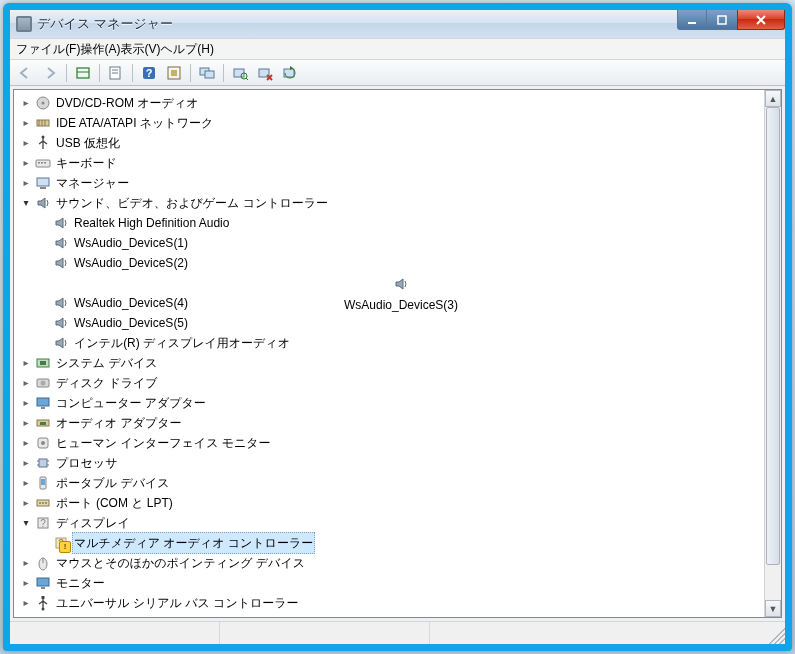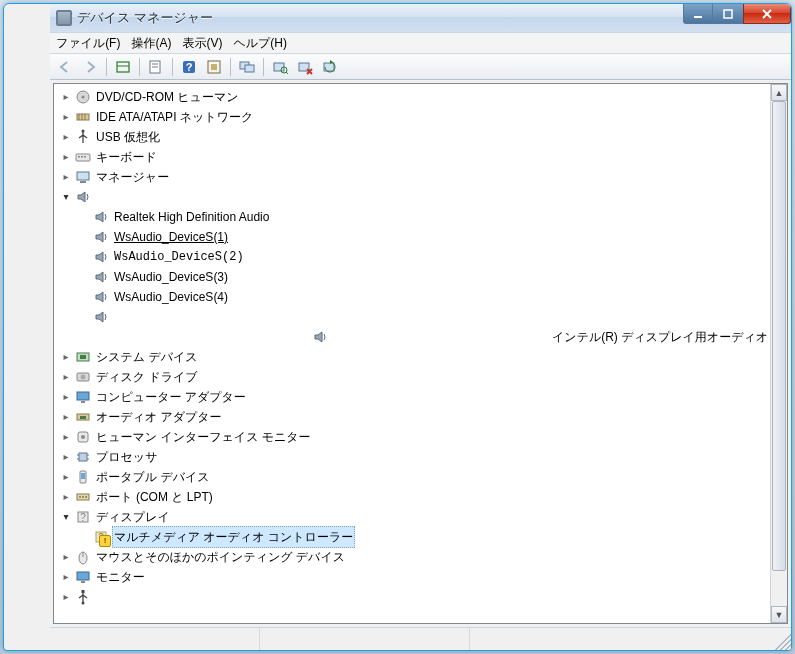--- a/index.html
+++ b/index.html
@@ -8,28 +8,27 @@
     font-size: 12px;
     background: linear-gradient(to bottom, #d7e4f2, #b9cde2);
     width: 795px;
     height: 654px;
     overflow: hidden;
     position: relative;
   }
   .window {
     position: absolute;
     top: 3px; left: 3px; right: 3px; bottom: 3px;
-    border: 1px solid #0ea5e9;
+    border: 7px solid #0ea5e9;
     border-radius: 6px 6px 4px 4px;
     box-shadow: 0 0 6px rgba(0,0,0,0.3);
     display: flex;
     flex-direction: column;
     background: #f0f0f0;
     overflow: hidden;
-    padding-left: 46px;
   }
   .titlebar {
     height: 28px;
     background: linear-gradient(to bottom, #eaf1f9 0%, #d6e3f2 45%, #c3d6eb 46%, #d3e1f0 100%);
     display: flex;
     align-items: center;
     padding: 0 0 0 6px;
     border-top-left-radius: 5px;
     border-top-right-radius: 5px;
   }
@@ -69,21 +68,20 @@
     font-size: 13px;
   }
   .menubar {
     height: 22px;
     background: #f4f4f4;
     border-top: 1px solid #cfd6dd;
     border-bottom: 1px solid #cfd6dd;
     display: flex;
     align-items: center;
     padding: 0 6px;
-    gap: 11px;
   }
   .menubar .menuitem { color: #000; cursor: default; }
   .toolbar {
     height: 26px;
     background: linear-gradient(to bottom,#fcfcfc,#e9edf2);
     border-bottom: 1px solid #b8c2cd;
     display: flex;
     align-items: center;
     padding: 0 4px;
     gap: 3px;
@@ -300,21 +298,21 @@
     <div class="tree-pane">
       <div class="tree" id="tree">
           <div class="node" style="padding-left: 0px;">
             <span class="expander">▸</span>
             <span class="node-icon">
               <svg width="16" height="16">
                 <circle cx="8" cy="8" r="6" fill="#d8d8d8" stroke="#888"></circle>
                 <circle cx="8" cy="8" r="1.5" fill="#888"></circle>
               </svg>
             </span>
-            <span class="node-label">DVD/CD-ROM ヒューマン</span>
+            <span class="node-label">DVD/CD-ROM オーディオ</span>
           </div>
           <div class="node" style="padding-left: 0px;">
             <span class="expander">▸</span>
             <span class="node-icon">
               <svg width="16" height="16">
                 <rect x="2" y="5" width="12" height="6" fill="#d9cba0" stroke="#8a7a4a"></rect>
                 <line x1="4" y1="5" x2="4" y2="11" stroke="#8a7a4a"></line>
                 <line x1="7" y1="5" x2="7" y2="11" stroke="#8a7a4a"></line>
                 <line x1="10" y1="5" x2="10" y2="11" stroke="#8a7a4a"></line>
               </svg>
@@ -354,82 +352,84 @@
             <span class="node-label">マネージャー</span>
           </div>
           <div class="node" style="padding-left: 0px;">
             <span class="expander" style="color: rgb(51, 51, 51);">▾</span>
             <span class="node-icon">
               <svg width="16" height="16">
                 <path d="M3 6 L6 6 L10 3 L10 13 L6 10 L3 10 Z" fill="#9aa7b4" stroke="#5a6a7a"></path>
                 <path d="M12 5 Q14 8 12 11" fill="none" stroke="#5a6a7a"></path>
               </svg>
             </span>
+            <span class="node-label">サウンド、ビデオ、およびゲーム コントローラー</span>
           </div>
           <div class="children">
             <div class="node" style="padding-left: 0px;">
               <span class="expander blank"></span>
               <span class="node-icon">
                 <svg width="16" height="16">
                   <path d="M3 6 L6 6 L10 3 L10 13 L6 10 L3 10 Z" fill="#9aa7b4" stroke="#5a6a7a"></path>
                   <path d="M12 5 Q14 8 12 11" fill="none" stroke="#5a6a7a"></path>
                 </svg>
               </span>
               <span class="node-label">Realtek High Definition Audio</span>
             </div>
-            <div class="node" style="padding-left: 0px; text-decoration: underline;">
+            <div class="node" style="padding-left: 0px;">
               <span class="expander blank"></span>
               <span class="node-icon">
                 <svg width="16" height="16">
                   <path d="M3 6 L6 6 L10 3 L10 13 L6 10 L3 10 Z" fill="#9aa7b4" stroke="#5a6a7a"></path>
                   <path d="M12 5 Q14 8 12 11" fill="none" stroke="#5a6a7a"></path>
                 </svg>
               </span>
               <span class="node-label">WsAudio_DeviceS(1)</span>
             </div>
-            <div class="node" style="padding-left: 0px; font-family: Liberation Mono, monospace;">
+            <div class="node" style="padding-left: 0px;">
               <span class="expander blank"></span>
               <span class="node-icon">
                 <svg width="16" height="16">
                   <path d="M3 6 L6 6 L10 3 L10 13 L6 10 L3 10 Z" fill="#9aa7b4" stroke="#5a6a7a"></path>
                   <path d="M12 5 Q14 8 12 11" fill="none" stroke="#5a6a7a"></path>
                 </svg>
               </span>
               <span class="node-label">WsAudio_DeviceS(2)</span>
             </div>
+            <div class="node" style="padding-left: 0px; flex-direction: column;">
+              <span class="expander blank"></span>
+              <span class="node-icon">
+                <svg width="16" height="16">
+                  <path d="M3 6 L6 6 L10 3 L10 13 L6 10 L3 10 Z" fill="#9aa7b4" stroke="#5a6a7a"></path>
+                  <path d="M12 5 Q14 8 12 11" fill="none" stroke="#5a6a7a"></path>
+                </svg>
+              </span>
+              <span class="node-label">WsAudio_DeviceS(3)</span>
+            </div>
+            <div class="node" style="padding-left: 0px; align-items: center;">
+              <span class="expander blank"></span>
+              <span class="node-icon">
+                <svg width="16" height="16">
+                  <path d="M3 6 L6 6 L10 3 L10 13 L6 10 L3 10 Z" fill="#9aa7b4" stroke="#5a6a7a"></path>
+                  <path d="M12 5 Q14 8 12 11" fill="none" stroke="#5a6a7a"></path>
+                </svg>
+              </span>
+              <span class="node-label">WsAudio_DeviceS(4)</span>
+            </div>
             <div class="node" style="padding-left: 0px;">
               <span class="expander blank"></span>
               <span class="node-icon">
                 <svg width="16" height="16">
                   <path d="M3 6 L6 6 L10 3 L10 13 L6 10 L3 10 Z" fill="#9aa7b4" stroke="#5a6a7a"></path>
                   <path d="M12 5 Q14 8 12 11" fill="none" stroke="#5a6a7a"></path>
                 </svg>
               </span>
-              <span class="node-label">WsAudio_DeviceS(3)</span>
-            </div>
-            <div class="node" style="padding-left: 0px; align-items: center;">
-              <span class="expander blank"></span>
-              <span class="node-icon">
-                <svg width="16" height="16">
-                  <path d="M3 6 L6 6 L10 3 L10 13 L6 10 L3 10 Z" fill="#9aa7b4" stroke="#5a6a7a"></path>
-                  <path d="M12 5 Q14 8 12 11" fill="none" stroke="#5a6a7a"></path>
-                </svg>
-              </span>
-              <span class="node-label">WsAudio_DeviceS(4)</span>
+              <span class="node-label">WsAudio_DeviceS(5)</span>
             </div>
             <div class="node" style="padding-left: 0px;">
-              <span class="expander blank"></span>
-              <span class="node-icon">
-                <svg width="16" height="16">
-                  <path d="M3 6 L6 6 L10 3 L10 13 L6 10 L3 10 Z" fill="#9aa7b4" stroke="#5a6a7a"></path>
-                  <path d="M12 5 Q14 8 12 11" fill="none" stroke="#5a6a7a"></path>
-                </svg>
-              </span>
-            </div>
-            <div class="node" style="padding-left: 0px; justify-content: space-between;">
               <span class="expander blank"></span>
               <span class="node-icon">
                 <svg width="16" height="16">
                   <path d="M3 6 L6 6 L10 3 L10 13 L6 10 L3 10 Z" fill="#9aa7b4" stroke="#5a6a7a"></path>
                   <path d="M12 5 Q14 8 12 11" fill="none" stroke="#5a6a7a"></path>
                 </svg>
               </span>
               <span class="node-label">インテル(R) ディスプレイ用オーディオ</span>
             </div>
           </div>
@@ -562,20 +562,21 @@
           </div>
           <div class="node" style="padding-left: 0px;">
             <span class="expander">▸</span>
             <span class="node-icon">
               <svg width="16" height="16">
                 <path d="M8 2 L8 14 M8 6 L4 9 M8 6 L12 9" stroke="#444" fill="none" stroke-width="1.3"></path>
                 <circle cx="8" cy="14" r="1.5" fill="#444"></circle>
                 <rect x="6.5" y="1" width="3" height="3" fill="#444"></rect>
               </svg>
             </span>
+            <span class="node-label">ユニバーサル シリアル バス コントローラー</span>
           </div>
         </div>
       <div class="scrollbar">
         <div class="sb-btn">▲</div>
         <div class="sb-track">
           <div class="sb-thumb"></div>
         </div>
         <div class="sb-btn">▼</div>
       </div>
     </div>

